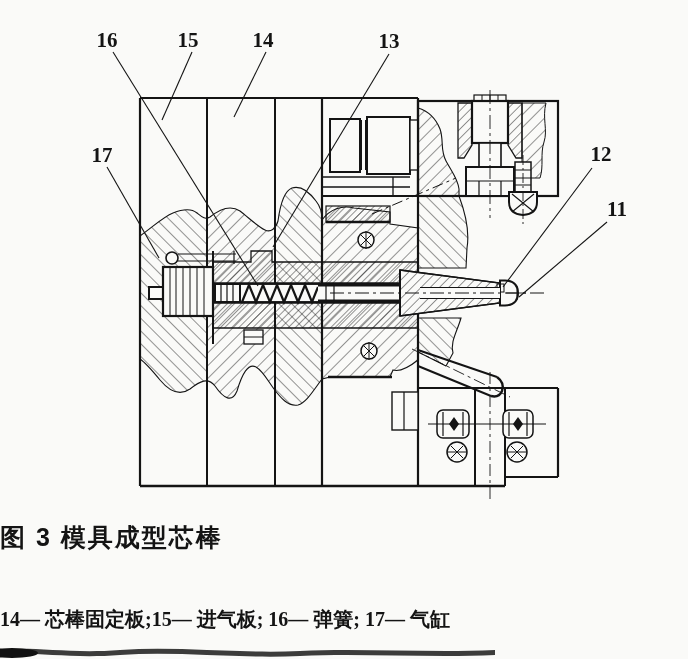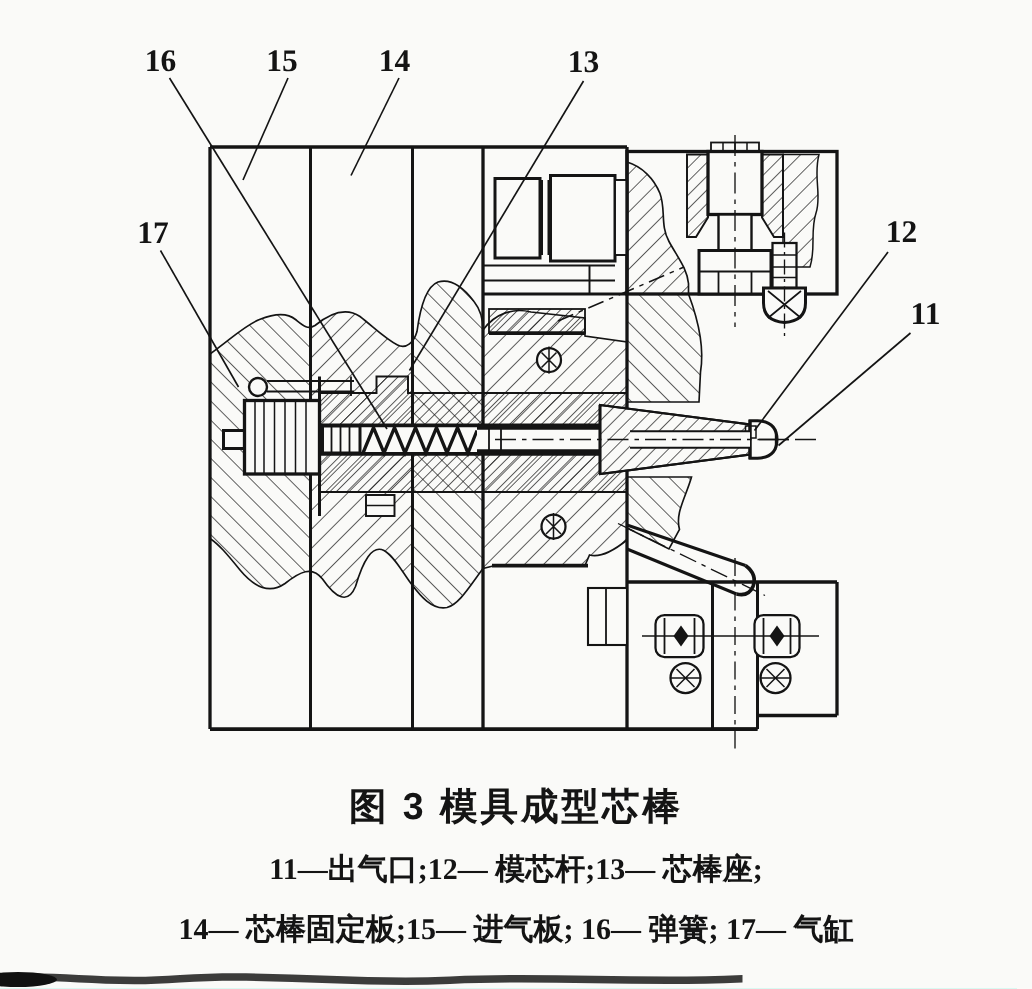--- a/index.html
+++ b/index.html
@@ -6,21 +6,21 @@
   .page{
     position:relative;
     width:688px;height:659px;
     background:#5eead4;
     overflow:hidden;
     font-family:"Liberation Serif", serif;
   }
   .diagram{position:absolute;left:0;top:0;}
   .caption{
     position:absolute;left:0;width:688px;
-    text-align:center;color:#141414;
+    color:#141414;
   }
   .caption.title{top:521px;font-size:25px;font-weight:bold;letter-spacing:2px;font-family:"Liberation Sans",sans-serif;}
   .caption.leg1{top:566px;font-size:20px;font-weight:bold;}
   .caption.leg2{top:606px;font-size:20px;font-weight:bold;}
   svg text.callout{
     font-family:"Liberation Serif",serif;
     font-size:21px;font-weight:bold;fill:#141414;
   }
 </style>
 </head>
@@ -222,15 +222,14 @@
     <text class="callout" x="601" y="161">12</text>
     <text class="callout" x="617" y="216">11</text>
   </g>
 
   <path d="M0,650 C30,646 70,654 120,650 C180,646 240,654 300,651 C360,648 430,653 495,650
            L495,655 C430,658 360,653 300,656 C240,659 180,651 120,655 C70,659 30,651 0,655 Z" fill="#1a1a1a" opacity="0.85"></path>
   <ellipse cx="12" cy="653" rx="26" ry="5" fill="#111"></ellipse>
 </svg>
 
 <div class="caption title">图 3  模具成型芯棒</div>
-<div class="caption leg1">11—出气口;12— 模芯杆;13— 芯棒座;</div>
 <div class="caption leg2">14— 芯棒固定板;15— 进气板; 16— 弹簧; 17— 气缸</div>
 </div>
 
 </body></html>

